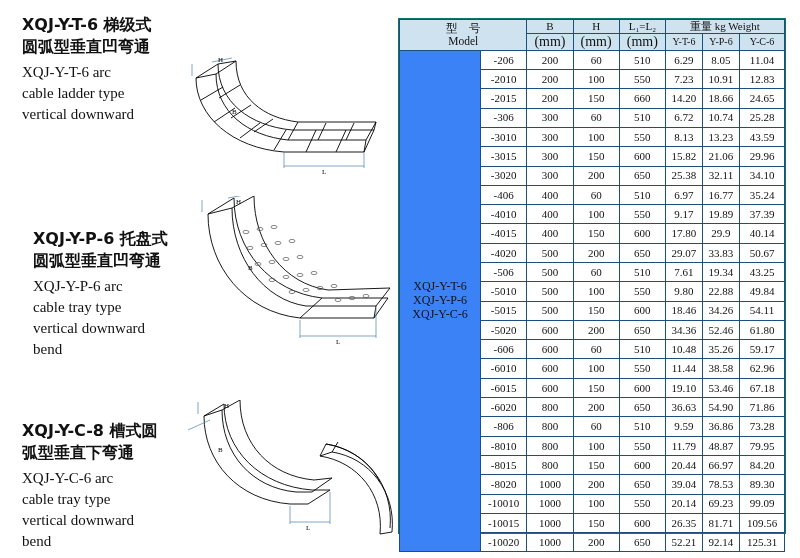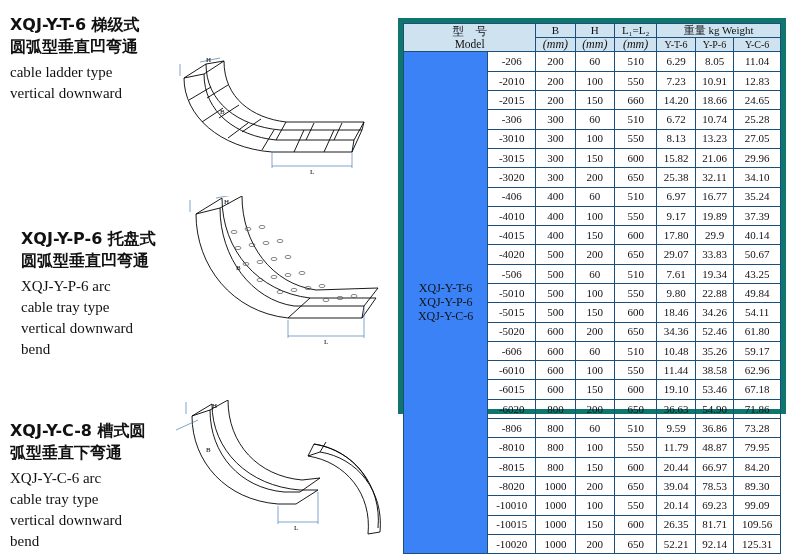--- a/index.html
+++ b/index.html
@@ -7,21 +7,21 @@
     width:800px;height:558px;
     background:#ffffff;
     font-family:"Liberation Serif", serif;
     color:#111;
     position:relative;
     overflow:hidden;
   }
   .page{position:relative;width:800px;height:558px;}
 
   
-  .left{position:absolute;left:0;top:0;width:396px;height:504px;}
+  .left{position:absolute;left:12px;top:0;width:396px;height:504px;}
   .block{position:absolute;left:10px;width:180px;}
   .blk-title{
     font-weight:bold;font-size:16px;line-height:22px;
     font-family:"DejaVu Sans", sans-serif;
     letter-spacing:0px;
   }
   .blk-sub{
     font-size:15px;line-height:21px;margin-top:4px;
     font-family:"Liberation Serif", serif;
   }
@@ -31,22 +31,22 @@
 
   
   .draw{position:absolute;}
   #draw-1{left:176px;top:56px;}
   #draw-2{left:176px;top:196px;}
   #draw-3{left:168px;top:400px;}
 
   
   .table-wrap{
     position:absolute;left:398px;top:18px;
-    width:388px;height:396px;
-    border:5px solid #0f766e;
+    width:388px;height:516px;
+    border:1px solid #0f766e;
     box-sizing:border-box;
   }
   table.spec{
     border-collapse:collapse;
     width:100%;height:100%;
     font-size:11px;
     font-family:"Liberation Serif", serif;
   }
   table.spec td, table.spec th{
     border:1px solid #1d4f7c;
@@ -58,36 +58,37 @@
   }
   thead td{background:#cfe2f0;font-size:11px;}
   thead td.model{font-size:11.5px;}
   tbody td{height:18.3px;}
   td.modelcell{
     font-size:12px;
     line-height:17px;
     white-space:nowrap;
     background:#3b82f6;
   }
-  .unit{font-size:12px;font-style:italic;}
+  .unit{font-size:14px;}
   .hdr-small{font-size:10px;}
 </style>
 </head>
 <body>
 
 <div class="page">
 
   <div class="left">
 
     <div class="block" id="block-1">
       <div class="blk-title">
         <div>XQJ-Y-T-6 梯级式</div>
         <div>圆弧型垂直凹弯通</div>
       </div>
       <div class="blk-sub">
+        <div>XQJ-Y-T-6 arc</div>
         <div>cable ladder type</div>
         <div>vertical downward</div>
       </div>
     </div>
 
     <div class="block" id="block-2">
       <div class="blk-title">
         <div>XQJ-Y-P-6 托盘式</div>
         <div>圆弧型垂直凹弯通</div>
       </div>
@@ -311,21 +312,21 @@
             <td>10.74</td>
             <td>25.28</td>
           </tr>
           <tr>
             <td>-3010</td>
             <td>300</td>
             <td>100</td>
             <td>550</td>
             <td>8.13</td>
             <td>13.23</td>
-            <td>27.05</td>
+            <td>43.59</td>
           </tr>
           <tr>
             <td>-3015</td>
             <td>300</td>
             <td>150</td>
             <td>600</td>
             <td>15.82</td>
             <td>21.06</td>
             <td>29.96</td>
           </tr>

